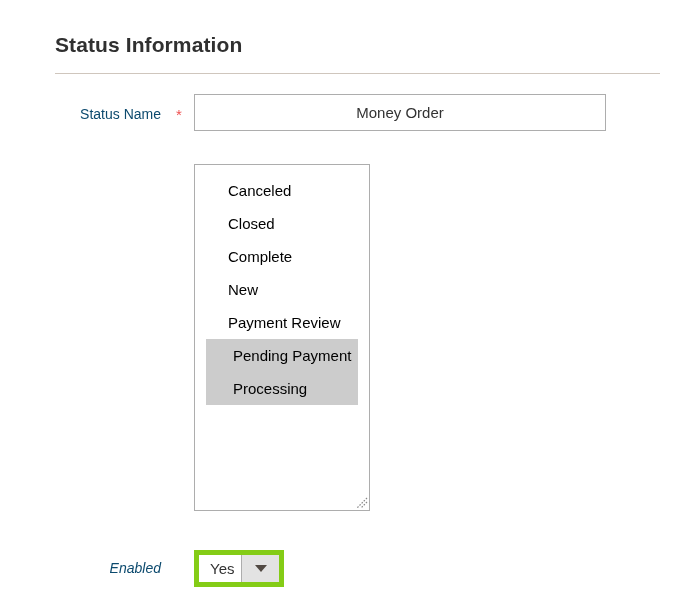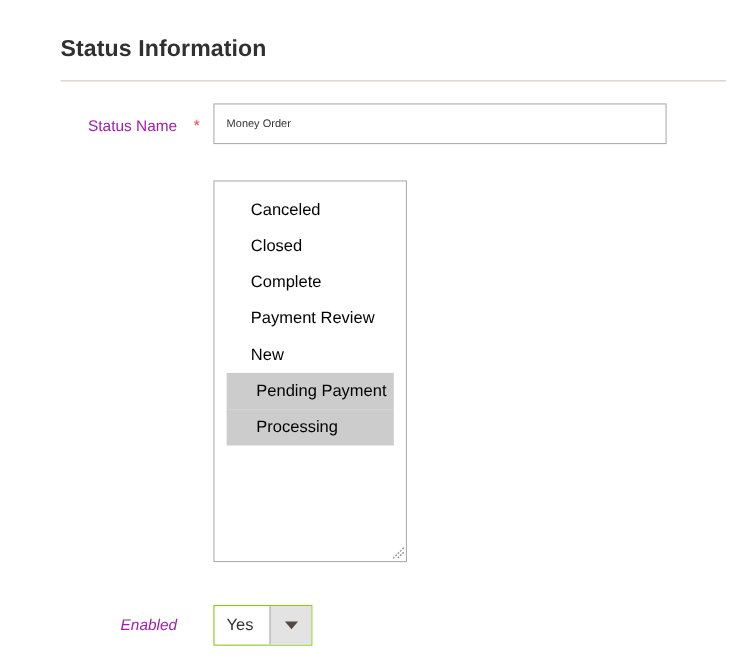--- a/index.html
+++ b/index.html
@@ -40,21 +40,21 @@
     top: 73px;
     width: 605px;
     height: 1px;
     background: #cfc6bd;
   }
 
   
   .field-label {
     position: absolute;
     font-size: 14px;
-    color: #a21caf;
+    color: #0c4a6e;
     text-align: right;
     line-height: 23px;
   }
   .required-mark {
     position: absolute;
     color: #ef5050;
     font-size: 15px;
     line-height: 1;
   }
 
@@ -71,25 +71,26 @@
   .text-input {
     position: absolute;
     left: 194px;
     top: 94px;
     width: 412px;
     height: 37px;
     box-sizing: border-box;
     border: 1px solid #adadad;
     background: #ffffff;
     font-family: "Liberation Sans", sans-serif;
-    font-size: 10px;
+    font-size: 15px;
     color: #333333;
     padding: 0 11px;
     outline: none;
     border-radius: 0;
+    text-align: center;
   }
 
   
   .states-label {
     left: 0px;
     top: 163px;
     width: 161px;
     line-height: 23px;
   }
   .multiselect {
@@ -135,21 +136,21 @@
     width: 161px;
     font-style: italic;
   }
   .select-wrap {
     position: absolute;
     left: 194px;
     top: 550px;
     width: 90px;
     height: 37px;
     box-sizing: border-box;
-    border: 1px solid #84cc16;
+    border: 5px solid #84cc16;
     background: #ffffff;
     display: flex;
     align-items: stretch;
   }
   .select-value {
     flex: 1 1 auto;
     display: flex;
     align-items: center;
     padding-left: 11px;
     font-size: 15px;
@@ -183,22 +184,22 @@
 
   <div class="field-label status-name-label">Status Name</div>
   <div class="required-mark status-name-star">*</div>
   <input class="text-input" type="text" value="Money Order" style="">
 
 
   <div class="multiselect" id="order-states-list">
   <div class="ms-option">Canceled</div>
       <div class="ms-option">Closed</div>
       <div class="ms-option">Complete</div>
+      <div class="ms-option">New</div>
       <div class="ms-option">Payment Review</div>
-      <div class="ms-option">New</div>
       <div class="ms-option selected">Pending Payment</div>
       <div class="ms-option selected">Processing</div>
     </div>
   <svg class="resize-grip" style="position:absolute; left:355px; top:496px; width:13px; height:13px;" viewBox="0 0 13 13">
     <line x1="12" y1="2" x2="2" y2="12" stroke="#888888" stroke-width="1.2" stroke-dasharray="1.6 1.4"></line>
     <line x1="12" y1="6" x2="6" y2="12" stroke="#888888" stroke-width="1.2" stroke-dasharray="1.6 1.4"></line>
   </svg>
 
   <div class="field-label enabled-label">Enabled</div>
   <div class="select-wrap">

